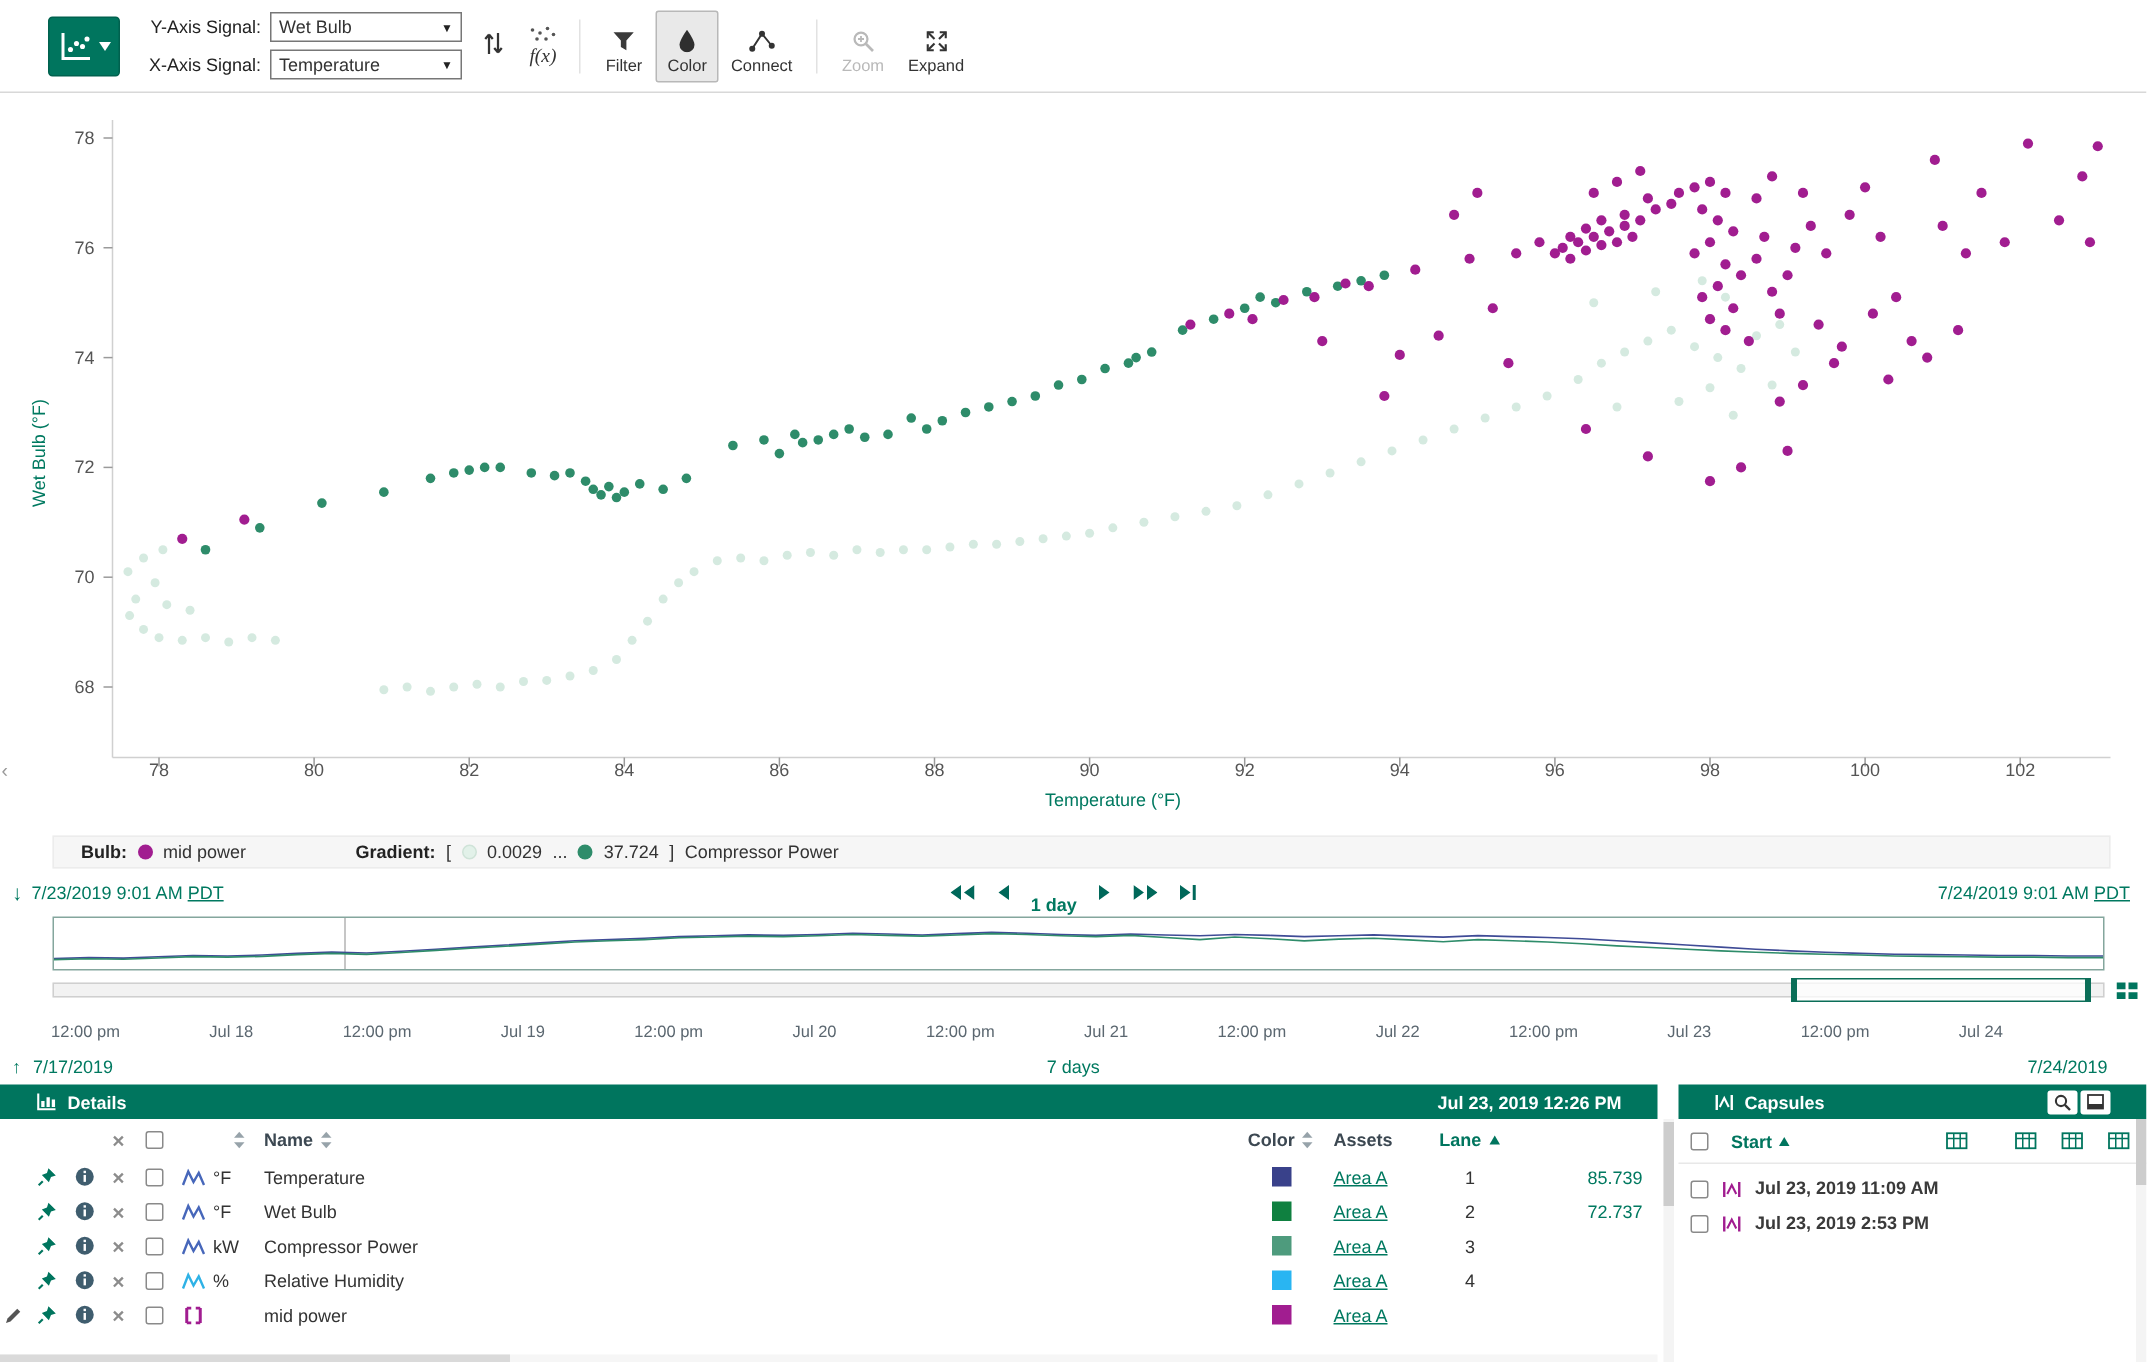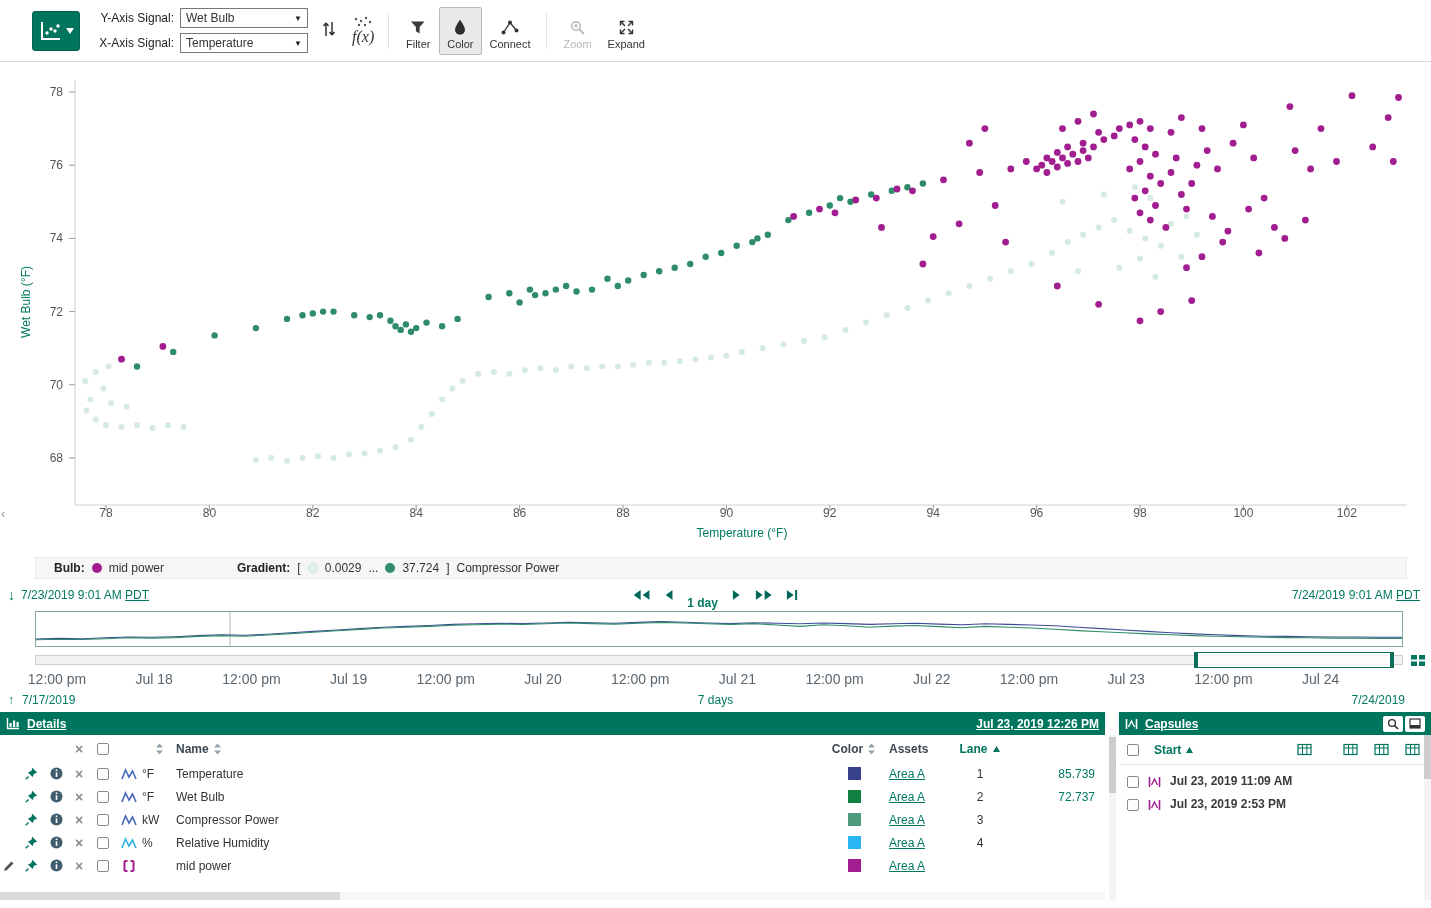--- a/index.html
+++ b/index.html
@@ -19,21 +19,21 @@
     justify-content:space-between; padding:0 5px; cursor:pointer; }
   .select .caret { font-size:8px; color:#222; }
   .swap-btn { margin-left:10px; background:none; border:none; cursor:pointer; padding:4px; }
   .tool-btn { display:flex; flex-direction:column; align-items:center; justify-content:flex-end; gap:3px;
     font-size:11px; color:#333; background:none; border:1px solid transparent; padding:4px 7px; min-width:42px;
     cursor:pointer; font-family:inherit; height:48px; }
   .tool-btn.active { background:#e9e9e9; border:1px solid #b8b8b8; border-radius:2px; }
   .tool-btn.disabled { color:#b9b9b9; cursor:default; }
   .fx-btn { display:flex; flex-direction:column; align-items:center; gap:1px; background:none; border:none;
     cursor:pointer; margin-left:6px; font-family:inherit; }
-  .fx-btn i { font-size:16px; color:#333; font-family:"Liberation Serif",serif; }
+  .fx-btn i { font-size:13px; color:#333; font-family:"Liberation Serif",serif; }
   .vsep { width:1px; height:36px; background:#e2e2e2; margin:0 8px; }
   
   .chart-wrap { position:relative; height:495px; }
   .chart-wrap svg.main { position:absolute; left:0; top:0; }
   .y-axis-title { position:absolute; left:26px; top:240px; transform:translate(-50%,-50%) rotate(-90deg);
     white-space:nowrap; color:#007960; }
   .x-axis-title { position:absolute; left:742px; top:464px; transform:translateX(-50%); color:#007960; }
   .panel-collapse { position:absolute; left:1px; top:444px; color:#9a9a9a; font-size:13px; }
   
   .legend { height:22px; margin:0 24px 0 35px; background:#f6f6f6; border:1px solid #ececec;
@@ -53,32 +53,32 @@
   
   .trend-box { margin-left:35px; width:1368px; height:36px; border:1px solid #84a69d; position:relative; }
   .trend-box svg { display:block; width:100%; height:100%; }
   
   .slider-row { margin-top:5px; padding-left:35px; display:flex; align-items:center; height:16px; }
   .slider-track { position:relative; width:1368px; height:10px; background:#f2f2f2; border:1px solid #cfcfcf; }
   .slider-selection { position:absolute; top:-4px; height:16px; background:rgba(255,255,255,.75);
     border:1px solid #0b6e58; border-left-width:4px; border-right-width:4px; }
   .slider-grid-icon { margin-left:8px; display:flex; cursor:pointer; }
   
-  .tick-labels { position:relative; height:17px; margin-top:3px; font-size:14px; color:#5b6770; }
+  .tick-labels { position:relative; height:17px; margin-top:14px; font-size:11px; color:#5b6770; }
   .tick-labels span { position:absolute; transform:translateX(-50%); white-space:nowrap; }
   
   .summary-row { position:relative; display:flex; align-items:center; height:24px; padding:0 26px 0 8px; color:#007960; }
   .summary-row .center { position:absolute; left:50%; transform:translateX(-50%); }
   .summary-row .right { margin-left:auto; }
   .up-arrow { font-weight:bold; margin-right:8px; }
   
   .bottom { display:flex; height:188px; }
   .details { width:1105px; display:flex; flex-direction:column; }
   .panel-header { height:23px; background:#00755e; color:#fff; display:flex; align-items:center; gap:7px;
-    padding:0 6px; font-weight:bold; flex:none;text-decoration:underline; }
+    padding:0 24px; font-weight:bold; flex:none; }
   .hdr-time { margin-left:auto; }
   .dgrid { display:grid; grid-template-columns:18px 26px 24px 22px 26px 26px 34px 1fr 70px 62px 58px 86px 10px;
     align-items:center; }
   .tbl-header { height:27px; font-weight:bold; color:#3c4852; }
   .drow { height:23px; color:#333; }
   .c-center { justify-self:center; display:flex; align-items:center; }
   .hcell { display:flex; align-items:center; gap:4px; cursor:pointer; }
   .hcell.lane { color:#00755e; justify-self:center; }
   .hcell.colorh { justify-self:center; }
   .xdel { color:#8c8c8c; font-weight:bold; font-size:14px; line-height:1; cursor:pointer; }

